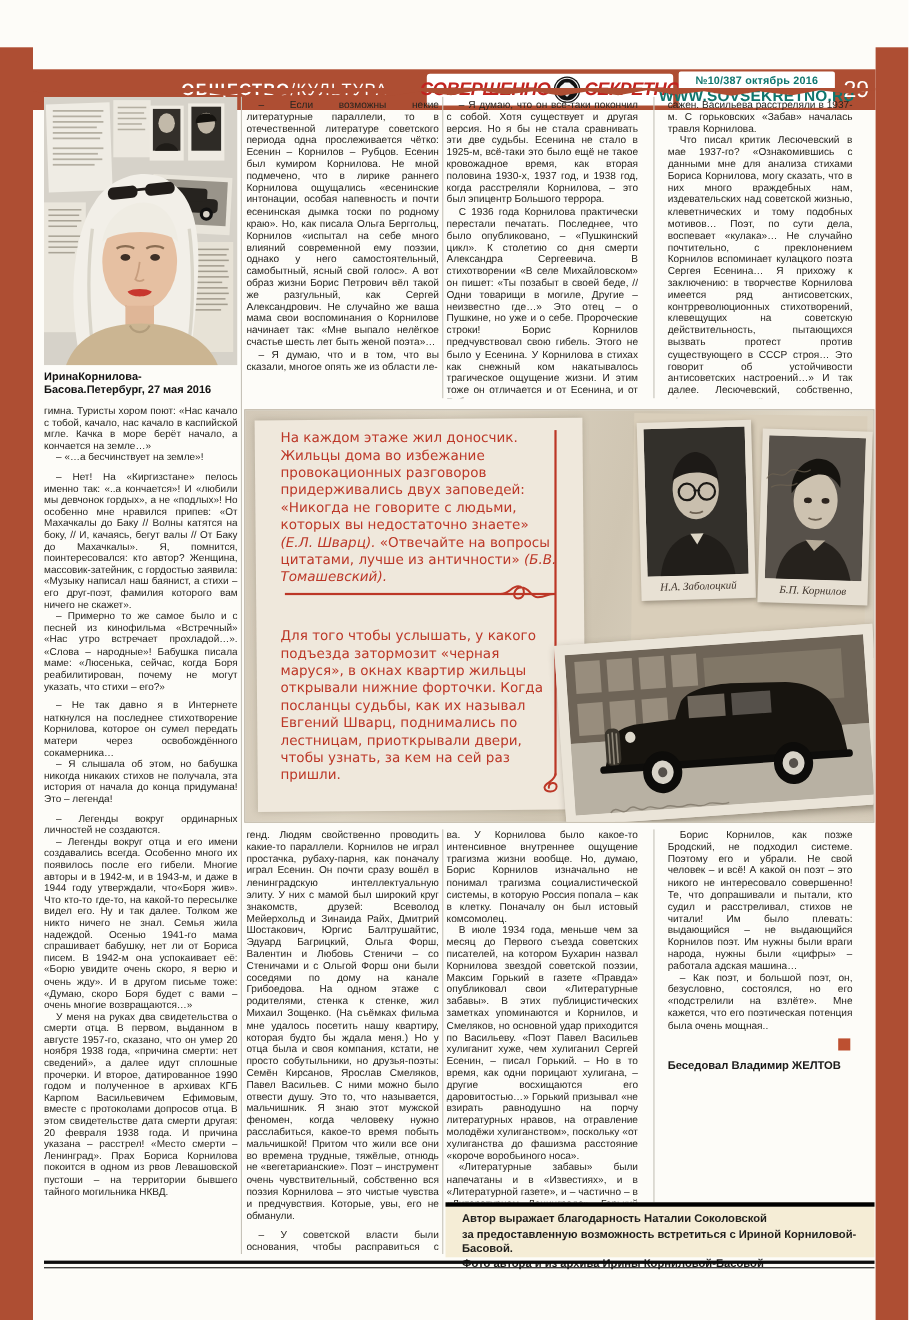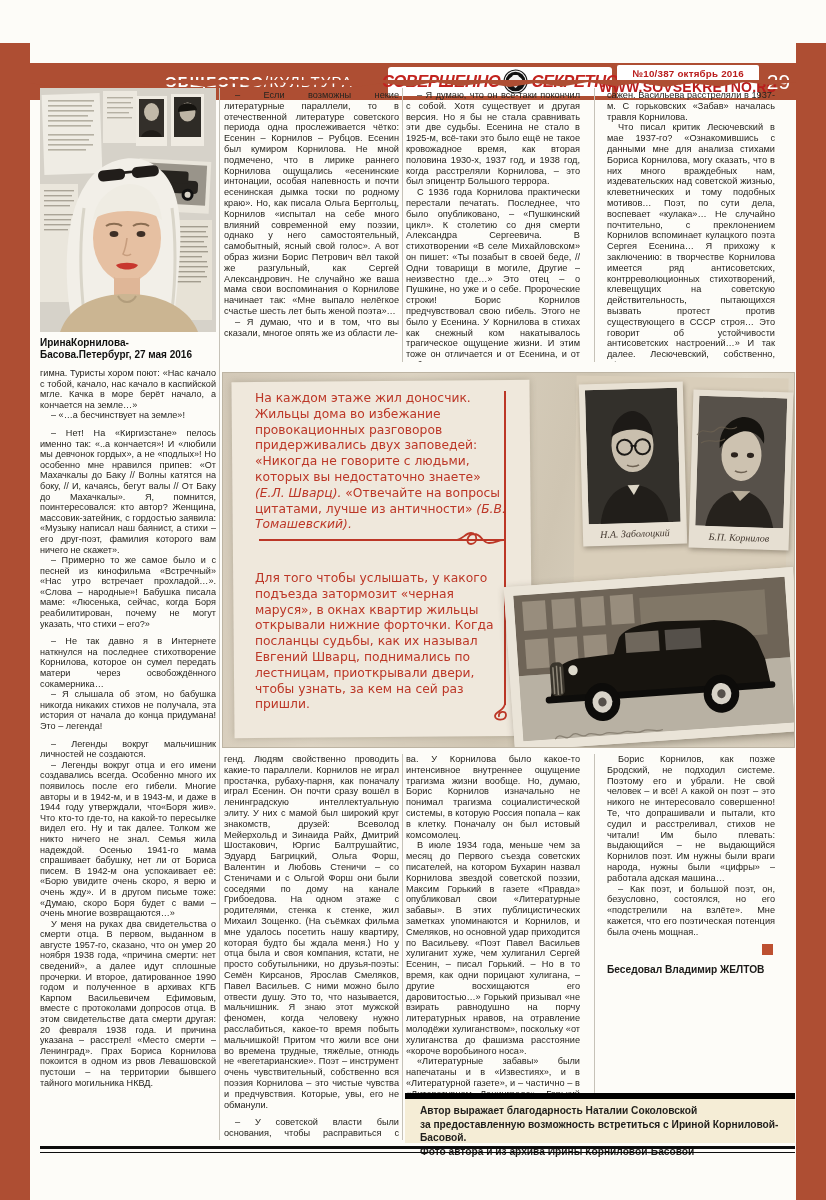--- a/index.html
+++ b/index.html
@@ -14,21 +14,21 @@
   .band{position:absolute;left:30px;top:43px;width:766px;height:37px;background:var(--band-red);margin-top:20px;}
   .band-torn{position:absolute;left:30px;top:80px;width:766px;height:9px;display:block;}
   .section-title{position:absolute;left:135px;top:0;height:37px;line-height:37px;color:#fff;
         font-size:15px;letter-spacing:1.2px;white-space:nowrap;}
   .section-title .b{font-weight:bold;}
   .logo-box{position:absolute;left:358px;top:4px;width:224px;height:29px;background:#fff;border-radius:3px;
         display:flex;align-items:center;justify-content:center;gap:3px;}
   .logo-word{color:var(--logo-red);font-weight:bold;font-style:italic;font-size:16.5px;letter-spacing:-0.4px;white-space:nowrap;}
   .emblem{width:25px;height:25px;flex:0 0 auto;}
   .issue-box{position:absolute;left:587px;top:2px;width:142px;height:33px;background:#fff;border-radius:2px;
-        display:flex;flex-direction:column;align-items:center;justify-content:center;color:#b91c1c;}
+        display:flex;flex-direction:column;align-items:center;justify-content:center;color:#0f766e;}
   .issue-box .i1{font-size:9.8px;font-weight:bold;letter-spacing:.2px;}
   .issue-box .i2{font-size:14px;font-weight:bold;letter-spacing:.2px;}
   .page-num{position:absolute;left:731px;top:0;width:35px;height:37px;line-height:37px;text-align:center;
         color:#fff;font-size:21px;font-weight:normal;}
   
   .col{position:absolute;overflow:hidden;font-size:9.2px;line-height:10.8px;color:#26241f;}
   .col p{margin:0;text-indent:11px;text-align:justify;hyphens:auto;}
   .col p.noind{text-indent:0;}
   .col p.gap{margin-top:7px;}
   #col1{left:40px;top:88px;width:176px;height:1054px;font-size:9.1px;line-height:10.6px;}
@@ -69,21 +69,21 @@
   .car-fig{position:absolute;left:286px;top:204px;width:272px;height:146px;border:9px solid #eae4d8;
        background:#eae4d8;transform:rotate(-4deg);box-shadow:2px 3px 8px rgba(60,50,35,.45);}
   .car-fig svg{display:block;width:100%;height:100%;}
   .squiggle{position:absolute;}
   
   .end-marker{width:11px;height:11px;background:var(--marker-red);margin:6px 2px 2px auto;}
   .byline{margin-top:8px;}
   .byline p{margin:0;text-indent:0;text-align:left;font-size:10.2px;line-height:13px;color:#1b1a18;}
   .byline .who{font-weight:bold;}
   .footer-note{position:absolute;left:405px;top:1093px;width:390px;height:50px;background:var(--cream);
-       border-top:6px solid #000000;padding:5px 8px 0 15px;box-sizing:border-box;}
+       border-top:4px solid #000000;padding:5px 8px 0 15px;box-sizing:border-box;}
   .footer-note p{margin:0;font-size:10.2px;line-height:13.5px;font-weight:bold;color:#201f1c;}
   .bottom-rule{position:absolute;left:40px;top:1146px;width:755px;height:3px;
        border-top:3px solid #0d0d0d;border-bottom:1px solid #0d0d0d;}
 </style>
 </head>
 <body lang="ru">
 
 <div class="page">
 
   <div class="stripe l"></div>
@@ -217,21 +217,21 @@
       </g>
     </svg>
     <div class="photo-caption">ИринаКорнилова-Басова.Петербург, 27 мая 2016</div>
     <div>
         <p class="noind">гимна. Туристы хором поют: «Нас качало с тобой, качало, нас качало в каспийской мгле. Качка в море берёт начало, а кончается на земле…»</p>
         <p>– «…а бесчинствует на земле»!</p>
         <p class="gap">– Нет! На «Киргизстане» пелось именно так: «..а кончается»! И «любили мы девчонок гордых», а не «подлых»! Но особенно мне нравился припев: «От Махачкалы до Баку // Волны катятся на боку, // И, качаясь, бегут валы // От Баку до Махачкалы». Я, помнится, поинтересовался: кто автор? Женщина, массовик-затейник, с гордостью заявила: «Музыку написал наш баянист, а стихи – его друг-поэт, фамилия которого вам ничего не скажет».</p>
         <p>– Примерно то же самое было и с песней из кинофильма «Встречный» «Нас утро встречает прохладой…». «Слова – народные»! Бабушка писала маме: «Люсенька, сейчас, когда Боря реабилитирован, почему не могут указать, что стихи – его?»</p>
         <p class="gap">– Не так давно я в Интернете наткнулся на последнее стихотворение Корнилова, которое он сумел передать матери через освобождённого сокамерника…</p>
         <p>– Я слышала об этом, но бабушка никогда никаких стихов не получала, эта история от начала до конца придумана! Это – легенда!</p>
-        <p class="gap">– Легенды вокруг мальчишник личностей не создаются.</p>
+        <p class="gap">– Легенды вокруг ординарных личностей не создаются.</p>
         <p>– Легенды вокруг отца и его имени создавались всегда. Особенно много их появилось после его гибели. Многие авторы и в 1942-м, и в 1943-м, и даже в 1944 году утверждали, что«Боря жив». Что кто-то где-то, на какой-то пересылке видел его. Ну и так далее. Толком же никто ничего не знал. Семья жила надеждой. Осенью 1941-го мама спрашивает бабушку, нет ли от Бориса писем. В 1942-м она успокаивает её: «Борю увидите очень скоро, я верю и очень жду». И в другом письме тоже: «Думаю, скоро Боря будет с вами – очень многие возвращаются…»</p>
         <p>У меня на руках два свидетельства о смерти отца. В первом, выданном в августе 1957-го, сказано, что он умер 20 ноября 1938 года, «причина смерти: нет сведений», а далее идут сплошные прочерки. И второе, датированное 1990 годом и полученное в архивах КГБ Карпом Васильевичем Ефимовым, вместе с протоколами допросов отца. В этом свидетельстве дата смерти другая: 20 февраля 1938 года. И причина указана – расстрел! «Место смерти – Ленинград». Прах Бориса Корнилова покоится в одном из рвов Левашовской пустоши – на территории бывшего тайного могильника НКВД.</p>
       </div>
   </div>
 
   <div class="col" id="col2t">
       <p>– Если возможны некие литературные параллели, то в отечественной литературе советского периода одна прослеживается чётко: Есенин – Корнилов – Рубцов. Есенин был кумиром Корнилова. Не мной подмечено, что в лирике раннего Корнилова ощущались «есенинские интонации, особая напевность и почти есенинская дымка тоски по родному краю». Но, как писала Ольга Берггольц, Корнилов «испытал на себе много влияний современной ему поэзии, однако у него самостоятельный, самобытный, ясный свой голос». А вот образ жизни Борис Петрович вёл такой же разгульный, как Сергей Александрович. Не случайно же ваша мама свои воспоминания о Корнилове начинает так: «Мне выпало нелёгкое счастье шесть лет быть женой поэта»…</p>
       <p>– Я думаю, что и в том, что вы сказали, многое опять же из области ле-</p>
     </div>
   <div class="col" id="col3t">

